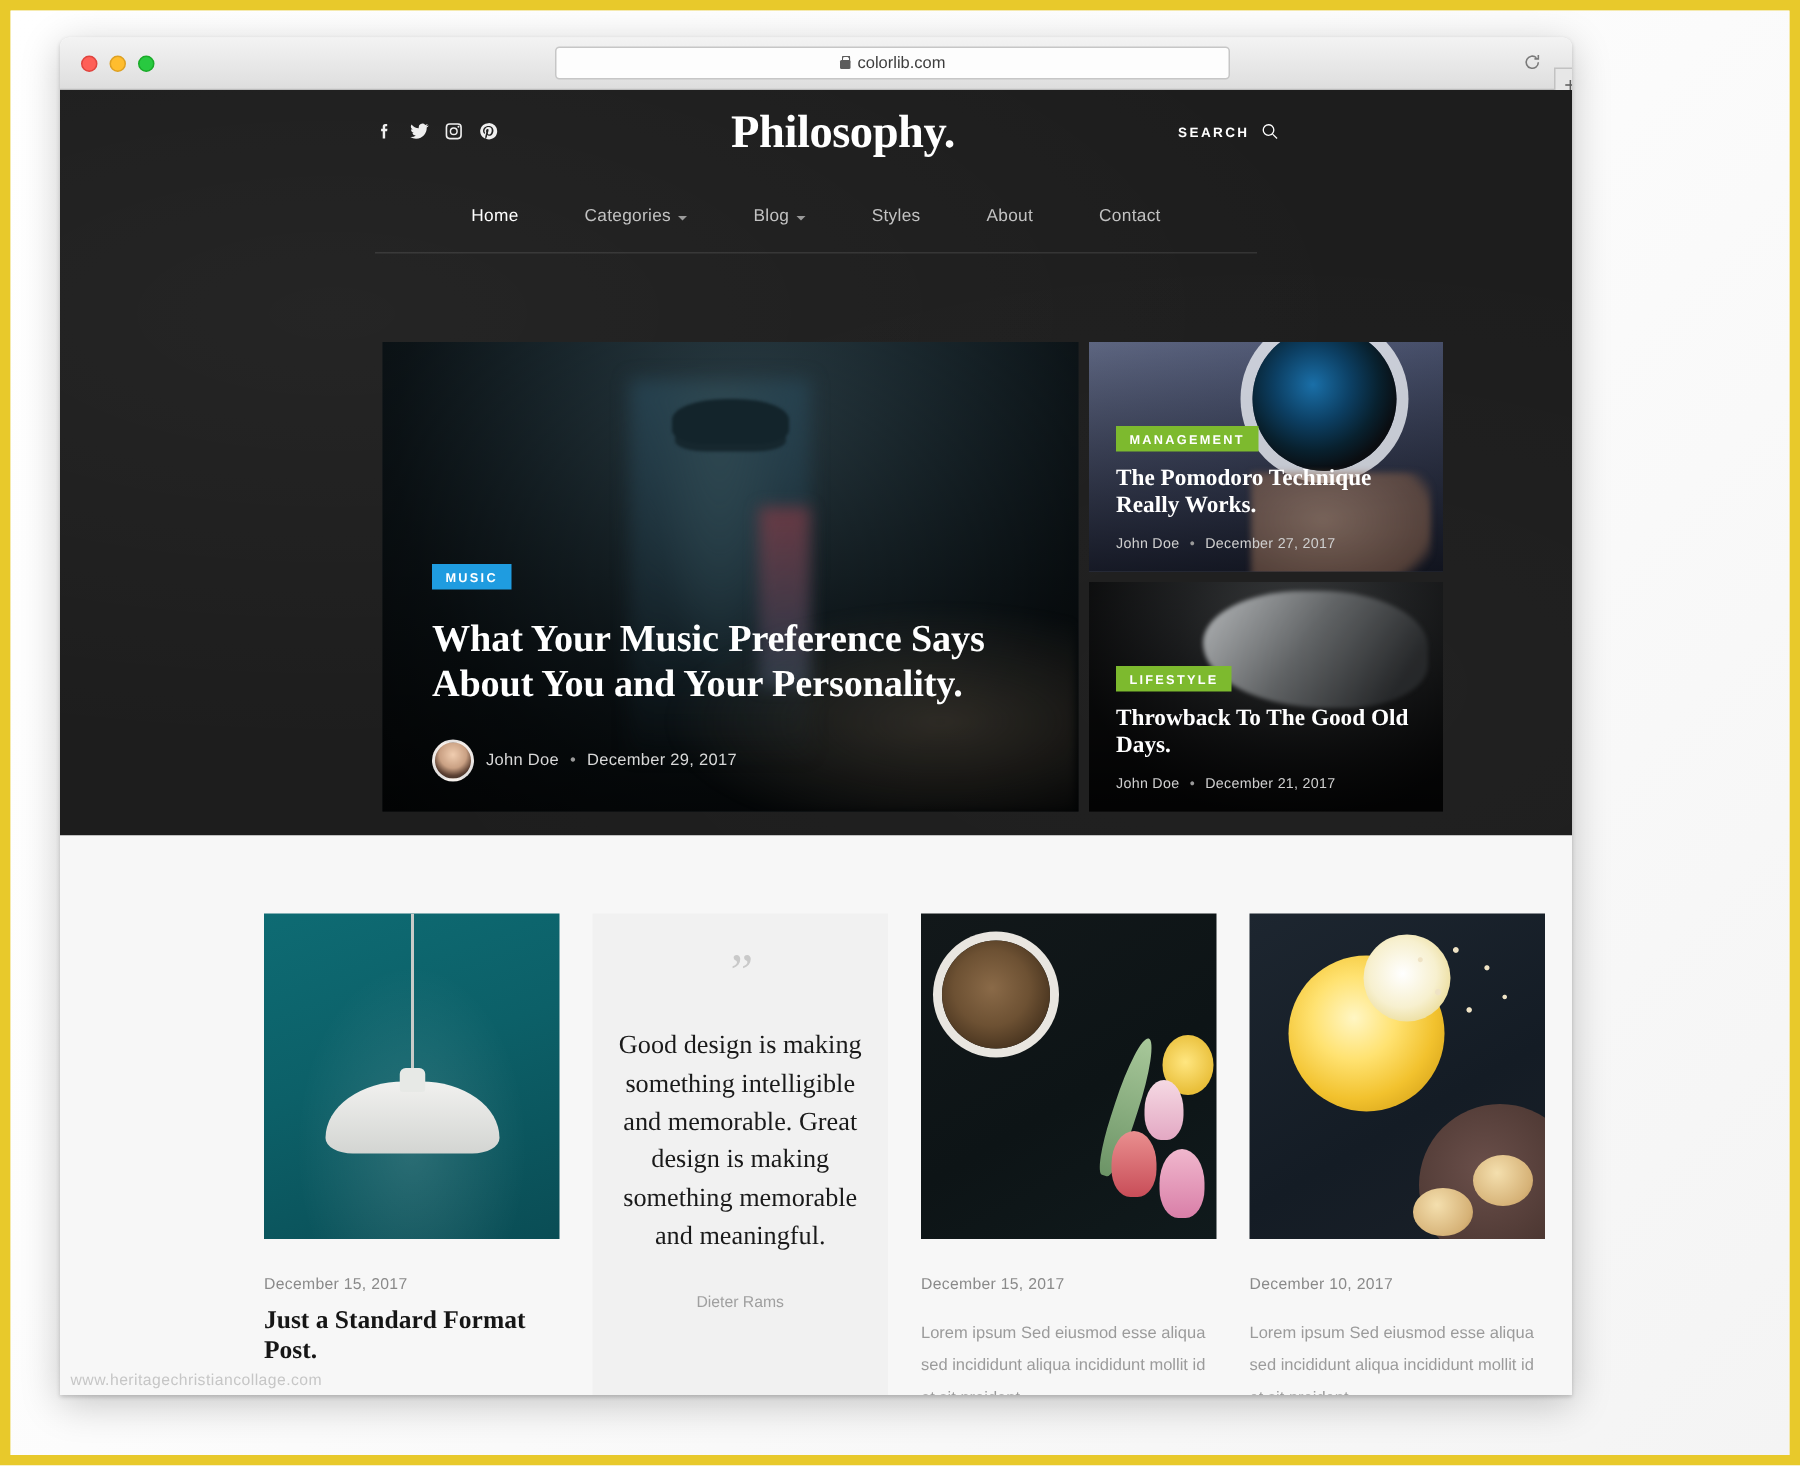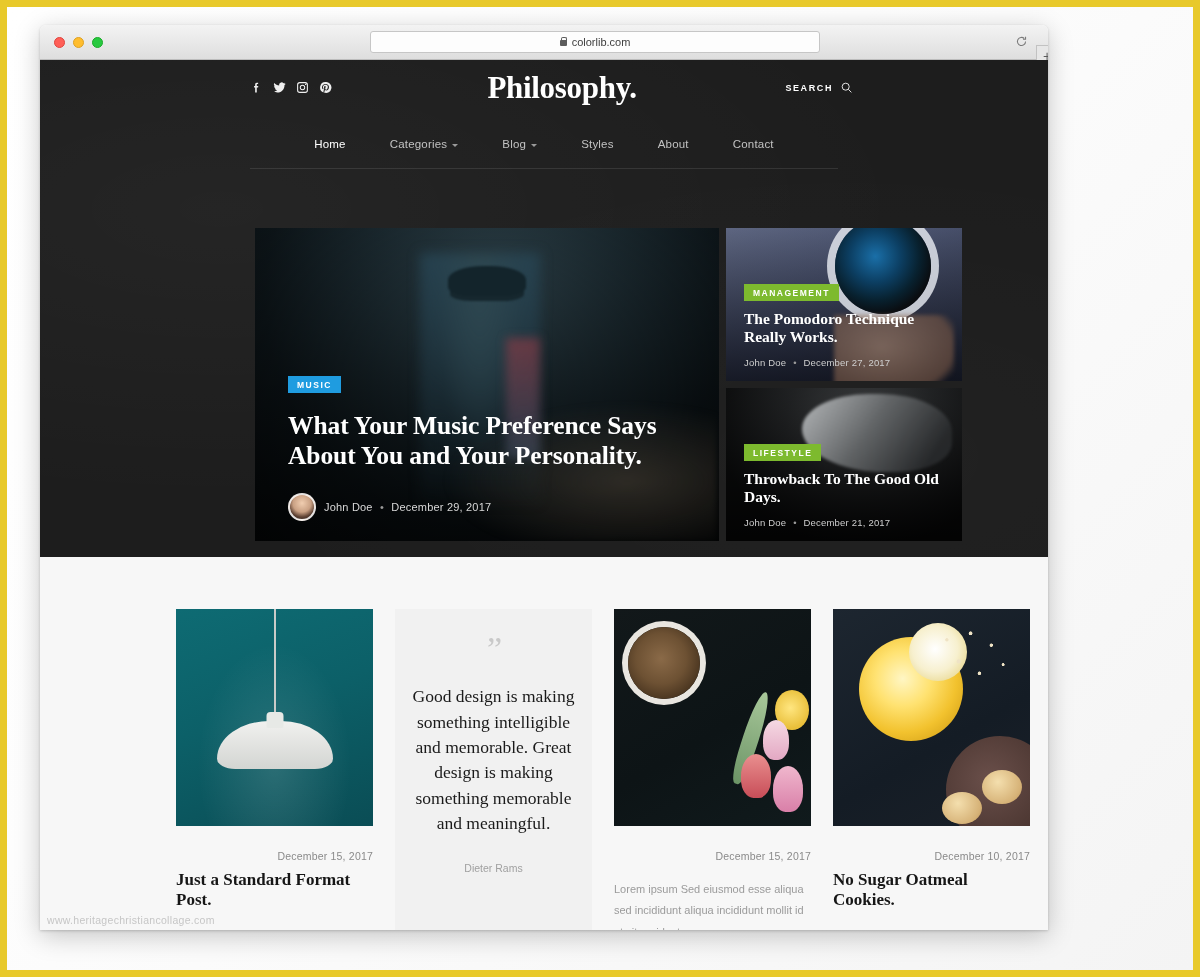--- a/index.html
+++ b/index.html
@@ -497,21 +497,20 @@
       radial-gradient(circle at 28% 60%, #efe3c5 1.8px, transparent 2.4px),
       radial-gradient(circle at 88% 66%, #efe3c5 1.2px, transparent 1.8px),
       radial-gradient(circle at 56% 82%, #efe3c5 1.5px, transparent 2.1px);
   }
 
   .post-date {
     font-size: 10.5px;
     color: #8a8a8a;
     margin-top: 24px;
     letter-spacing: .2px;
-    text-align: right;
   }
   .post-title {
     font-family: "Liberation Serif", serif;
     font-weight: bold;
     font-size: 17px;
     line-height: 1.18;
     color: #161616;
     margin-top: 8px;
   }
   .post-excerpt {
@@ -733,21 +732,20 @@
           <div class="post">
             <div class="thumb cookies">
               <div class="bloom"></div>
               <div class="bloom2"></div>
               <div class="crumbs"></div>
               <div class="bowl"></div>
               <div class="cookie1"></div>
               <div class="cookie2"></div>
             </div>
             <div class="post-date">December 10, 2017</div>
-            <div class="post-title">No Sugar Oatmeal Cookies.</div>
             <div class="post-excerpt">Lorem ipsum Sed eiusmod esse aliqua sed incididunt aliqua incididunt mollit id et sit proident</div>
           </div>
 
         </div>
       </div>
     </div>
   </div>
 
   <div class="watermark">www.heritagechristiancollage.com</div>
 </div>

